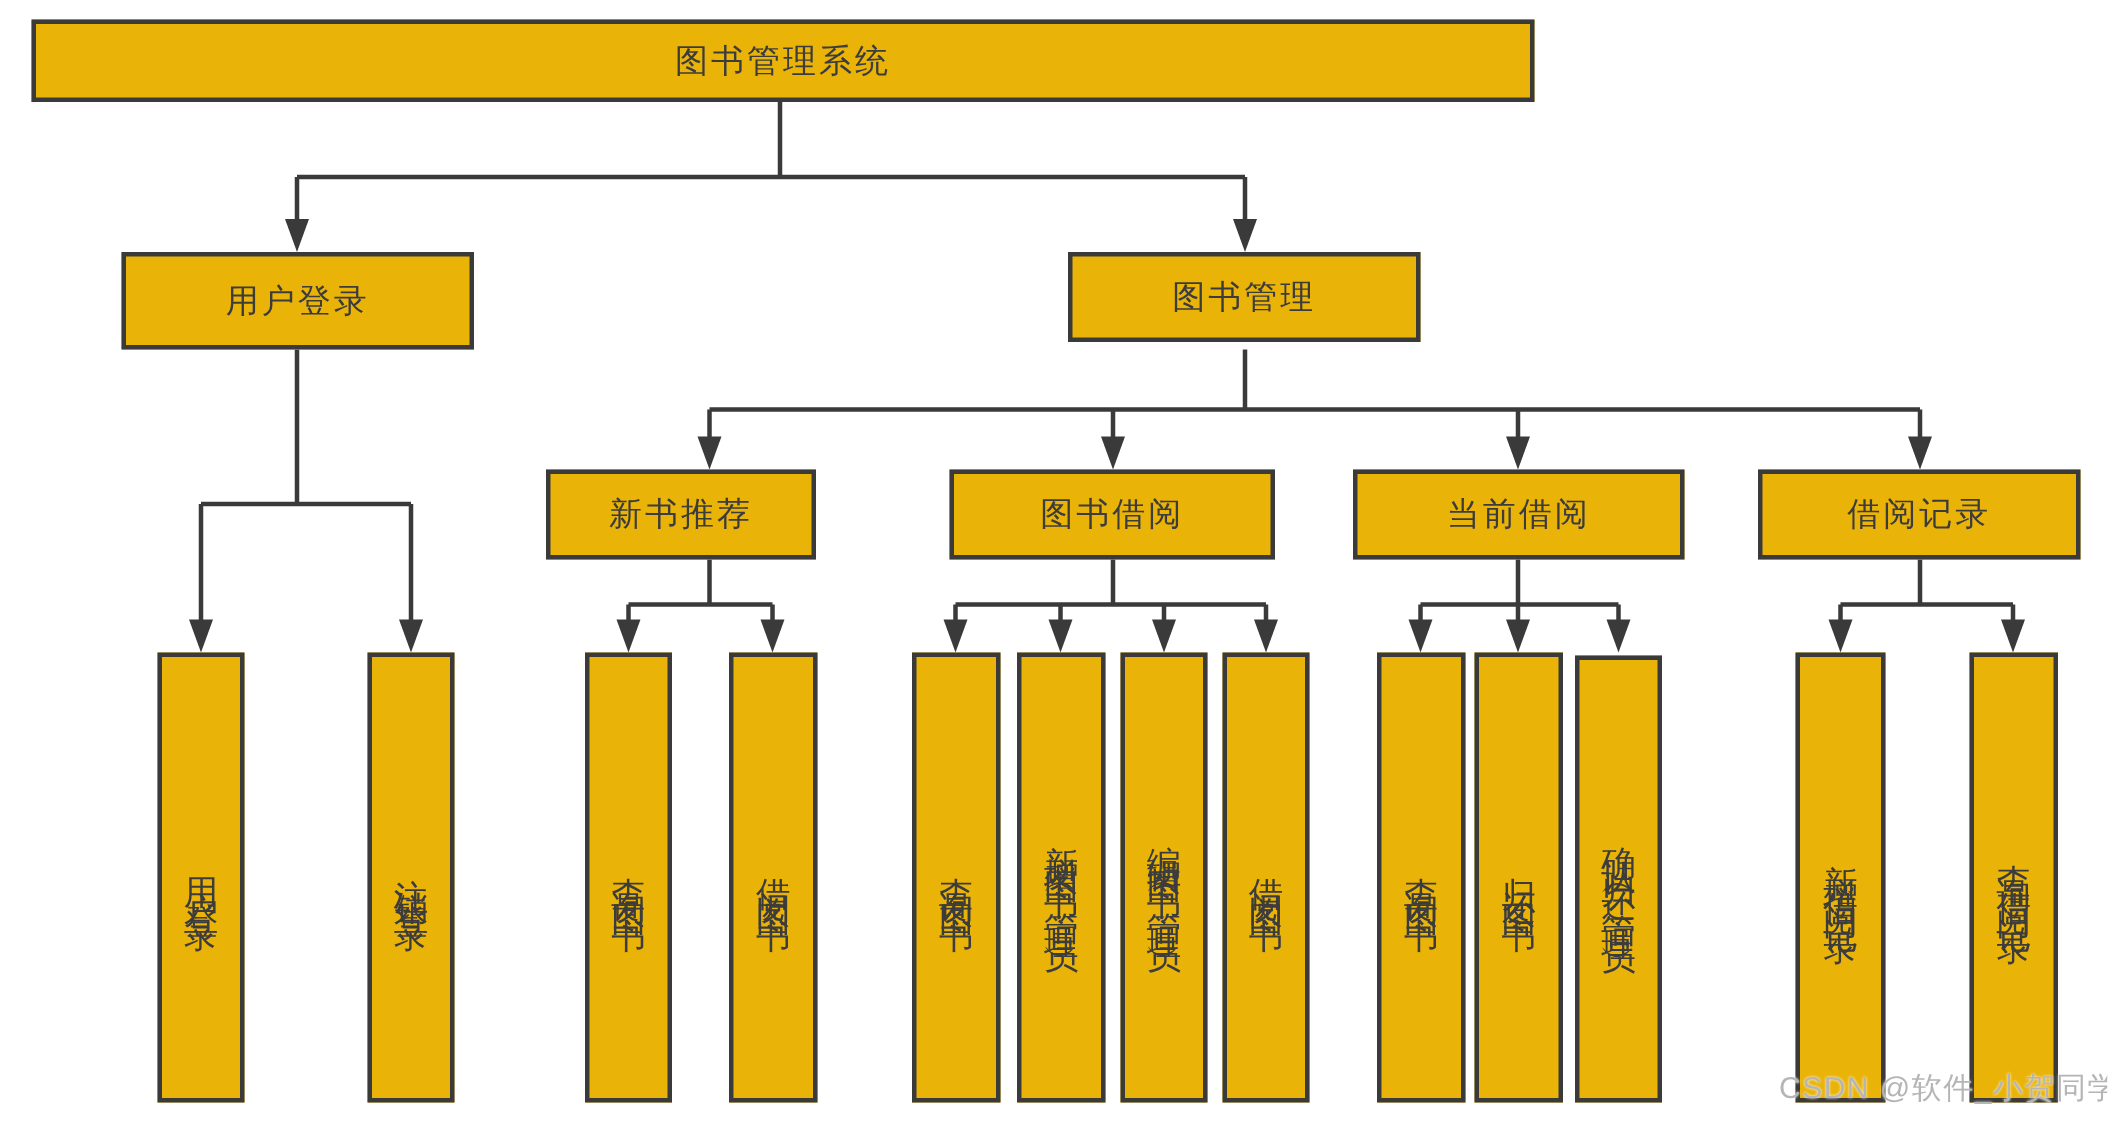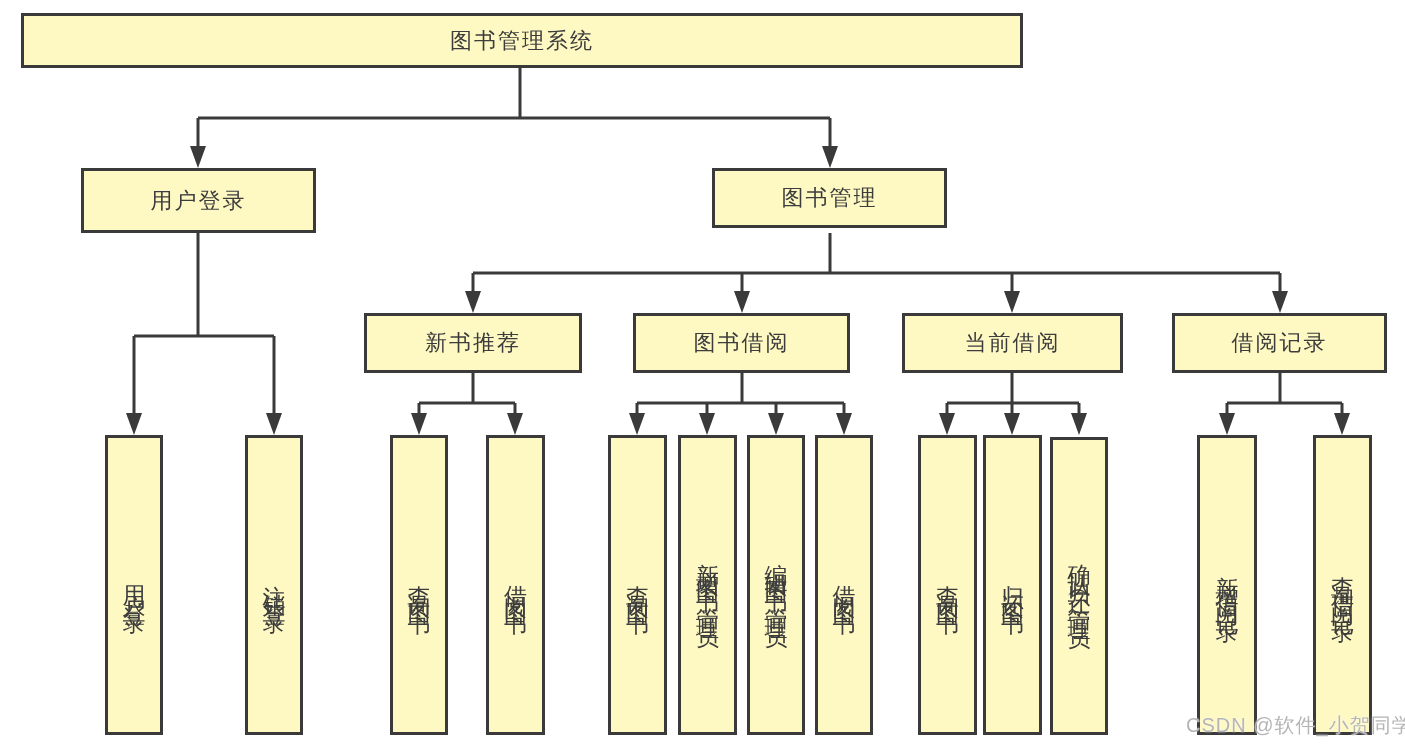--- a/index.html
+++ b/index.html
@@ -3,21 +3,21 @@
 <meta charset="utf-8">
 <style>
   html,body { margin:0; padding:0; background:#ffffff; }
   .stage {
     position:relative; width:1405px; height:747px;
     background:#ffffff; overflow:hidden;
     font-family:"Liberation Sans","DejaVu Sans",sans-serif;
   }
   .node {
     position:absolute; box-sizing:border-box;
-    border:3px solid #3a3a3a; background:#fef9c3;
+    border:3px solid #3a3a3a; background:#eab308;
     display:flex; align-items:center; justify-content:center;
     color:#3c3c3c; 
   }
   .h-node { font-size:22px; letter-spacing:2px; }
   .v-node {
     writing-mode:vertical-rl; text-orientation:mixed;
     font-size:23px; letter-spacing:9px; line-height:1;
   }
   .connector-layer {
     position:absolute; left:0; top:0; width:1405px; height:747px;
@@ -56,21 +56,21 @@
       <polygon points="1219,413 1235,413 1227,435" fill="#3a3a3a"></polygon>
       <polygon points="1334,413 1350,413 1342,435" fill="#3a3a3a"></polygon>
       <path d="M520,68V118M198,118H830M198,118V150M830,118V150M198,233V336M134,336H274M134,336V417M274,336V417M830,233V273M473,273H1280M473,273V295M742,273V295M1012,273V295M1280,273V295M473,373V403M419,403H515M419,403V417M515,403V417M742,373V403M637,403H844M637,403V417M707,403V417M776,403V417M844,403V417M1012,373V403M947,403H1079M947,403V417M1012,403V417M1079,403V417M1280,373V403M1227,403H1342M1227,403V417M1342,403V417" stroke="#3a3a3a" stroke-width="3" fill="none"></path>
     </svg>
 
   <div class="node h-node" style="left:21px;top:13px;width:1002px;height:55px">图书管理系统</div>
 
   <div class="node h-node" style="left:81px;top:168px;width:235px;height:65px">用户登录</div>
   <div class="node h-node" style="left:712px;top:168px;width:235px;height:60px">图书管理</div>
 
-  <div class="node h-node" style="left:364px;top:313px;width:218px;height:60px">新书推荐</div>
+  <div class="node h-node" style="left:364px;top:313px;width:180px;height:60px">新书推荐</div>
   <div class="node h-node" style="left:633px;top:313px;width:217px;height:60px">图书借阅</div>
   <div class="node h-node" style="left:902px;top:313px;width:221px;height:60px">当前借阅</div>
   <div class="node h-node" style="left:1172px;top:313px;width:215px;height:60px">借阅记录</div>
 
   <div class="node v-node" style="left:105px;top:435px;width:58px;height:300px">用户登录</div>
   <div class="node v-node" style="left:245px;top:435px;width:58px;height:300px">注销登录</div>
 
   <div class="node v-node" style="left:390px;top:435px;width:58px;height:300px">查询图书</div>
   <div class="node v-node" style="left:486px;top:435px;width:59px;height:300px">借阅图书</div>
 

